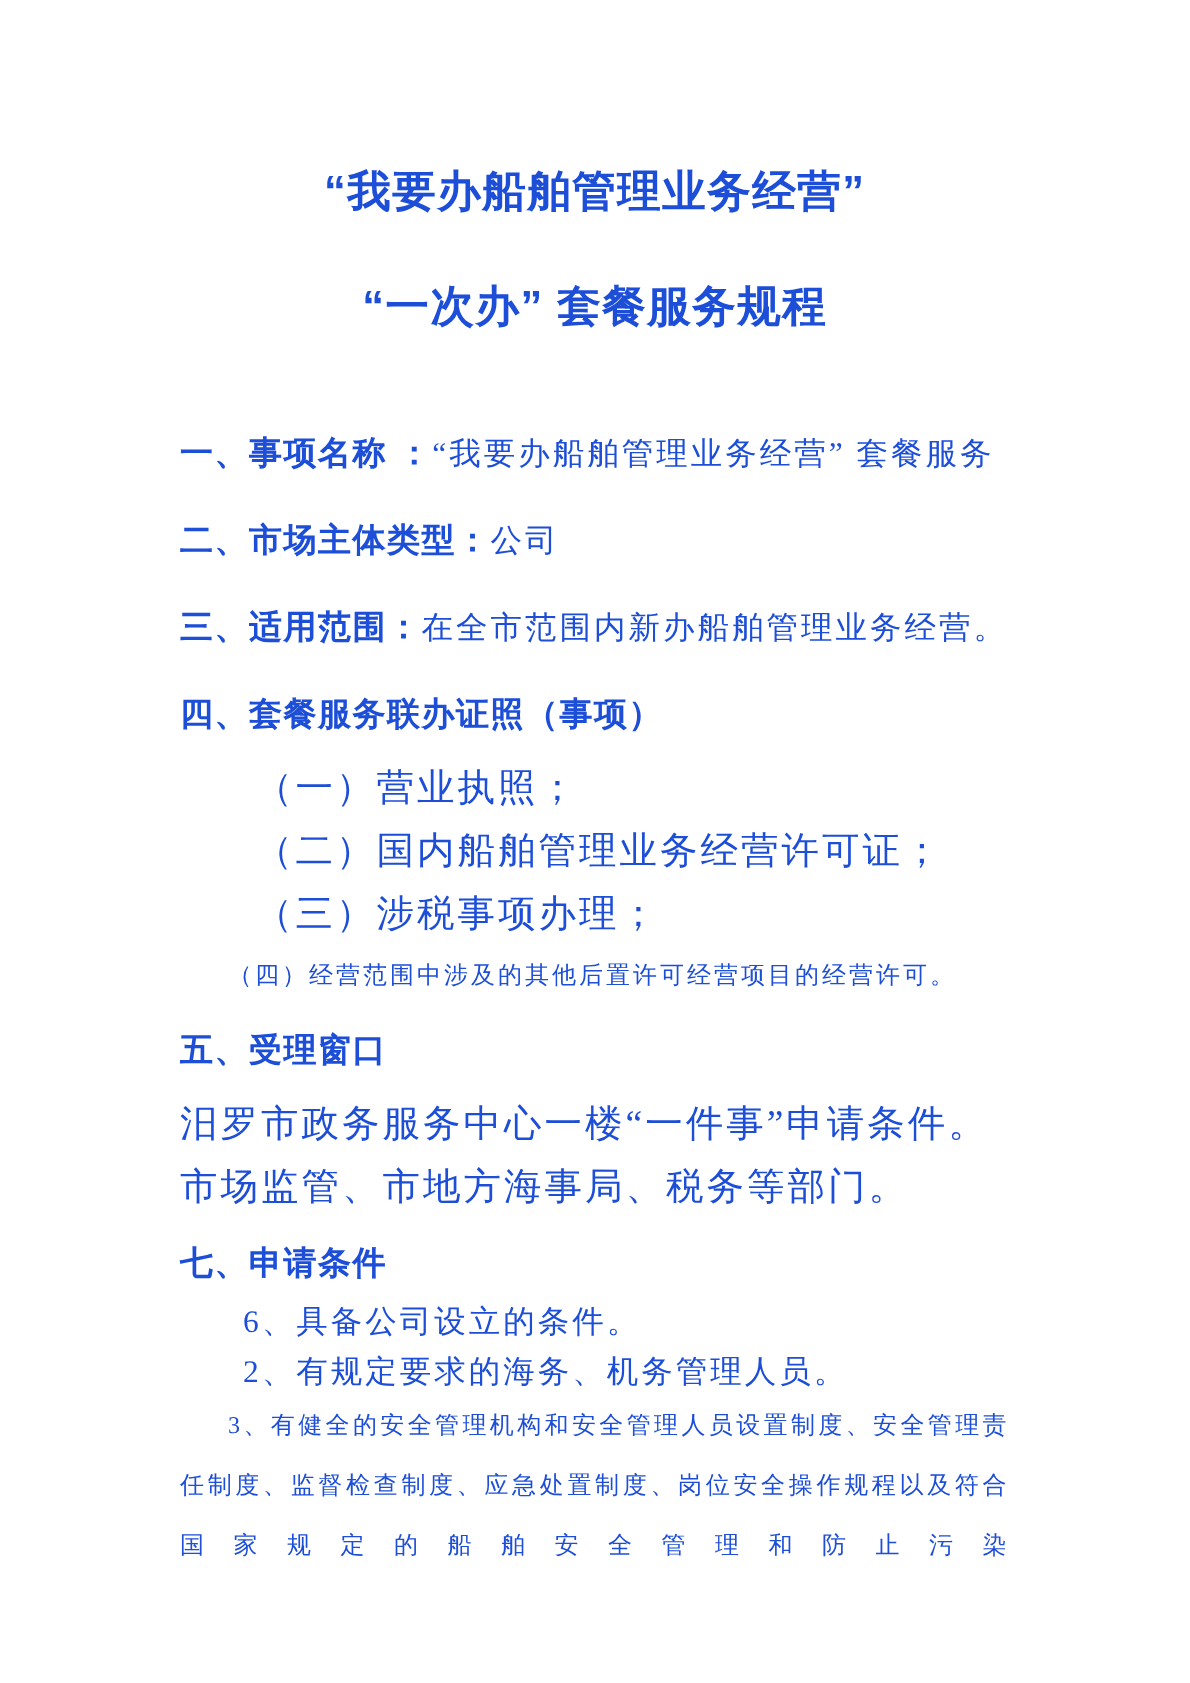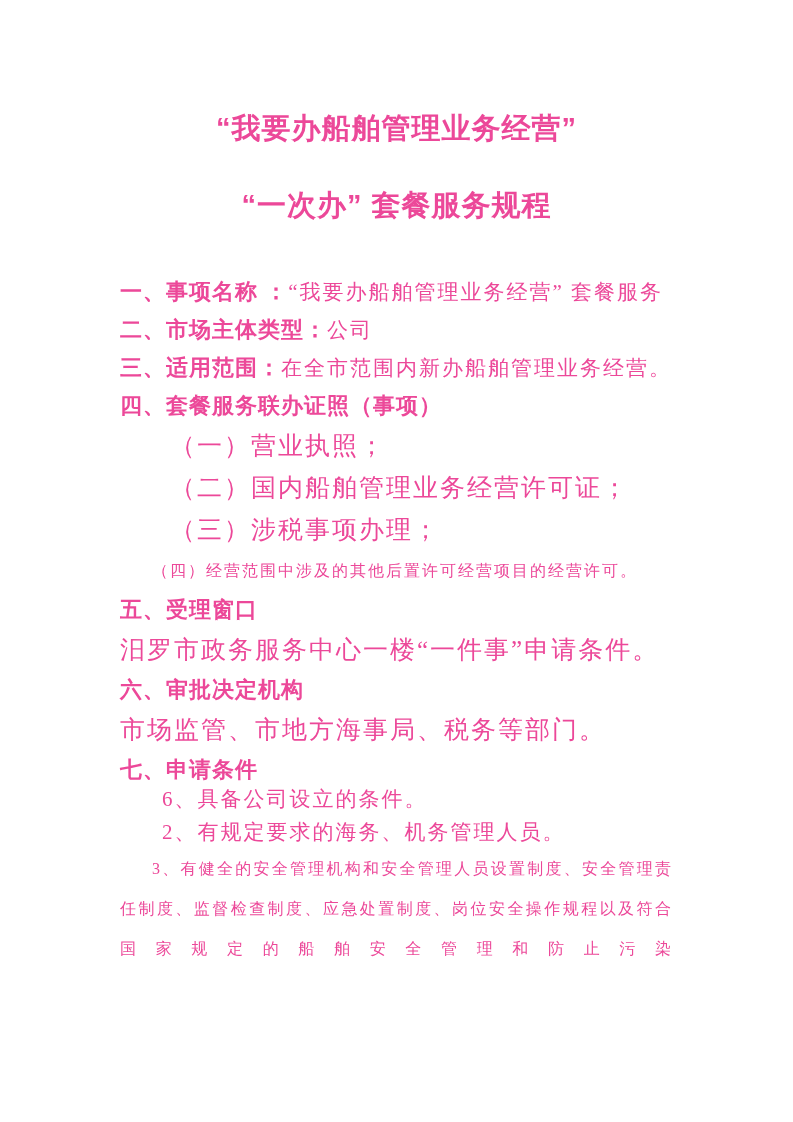--- a/index.html
+++ b/index.html
@@ -2,21 +2,21 @@
 <html><head>
 <meta charset="utf-8">
 <style>
   * { margin: 0; padding: 0; box-sizing: border-box; }
   html, body { background: #ffffff; }
   .page {
     position: relative;
     width: 793px;
     height: 1122px;
     background: #ffffff;
-    color: #ec4899;
+    color: #1d4ed8;
     overflow: hidden;
     font-family: "Liberation Serif", "DejaVu Serif", serif;
   }
   .content {
     padding: 0 120px;
   }
   .doc-title {
     margin-top: 108px;
     text-align: center;
     font-family: "Liberation Sans", "DejaVu Sans", sans-serif;
@@ -24,21 +24,21 @@
     font-size: 29px;
     line-height: 40px;
     letter-spacing: 1px;
   }
   .doc-title.second {
     margin-top: 37px;
   }
   .body-start { margin-top: 48px; }
   .h-line {
     font-size: 22px;
-    line-height: 38px;
+    line-height: 58px;
     white-space: nowrap;
   }
   .h-label {
     font-family: "Liberation Sans", "DejaVu Sans", sans-serif;
     font-weight: bold;
     letter-spacing: 1px;
   }
   .h-content {
     font-family: "Liberation Serif", "DejaVu Serif", serif;
     font-weight: normal;
@@ -97,23 +97,20 @@
     <div class="b-line indent2">（一）营业执照；</div>
     <div class="b-line indent2">（二）国内船舶管理业务经营许可证；</div>
     <div class="b-line indent2">（三）涉税事项办理；</div>
     <div class="para">（四）经营范围中涉及的其他后置许可经营项目的经营许可。</div>
 
     <div class="h-line">
       <span class="h-label">五、受理窗口</span>
     </div>
     <div class="b-line">汨罗市政务服务中心一楼“一件事”申请条件。</div>
 
-    <div class="h-line">
-      <span class="h-label">六、审批决定机构</span>
-    </div>
     <div class="b-line">市场监管、市地方海事局、税务等部门。</div>
 
     <div class="h-line">
       <span class="h-label">七、申请条件</span>
     </div>
     <div class="s7-items">
       <div class="tight">6、具备公司设立的条件。</div>
       <div class="tight">2、有规定要求的海务、机务管理人员。</div>
       <div class="para force-justify">3、有健全的安全管理机构和安全管理人员设置制度、安全管理责任制度、监督检查制度、应急处置制度、岗位安全操作规程以及符合国家规定的船舶安全管理和防止污染</div>
     </div>

